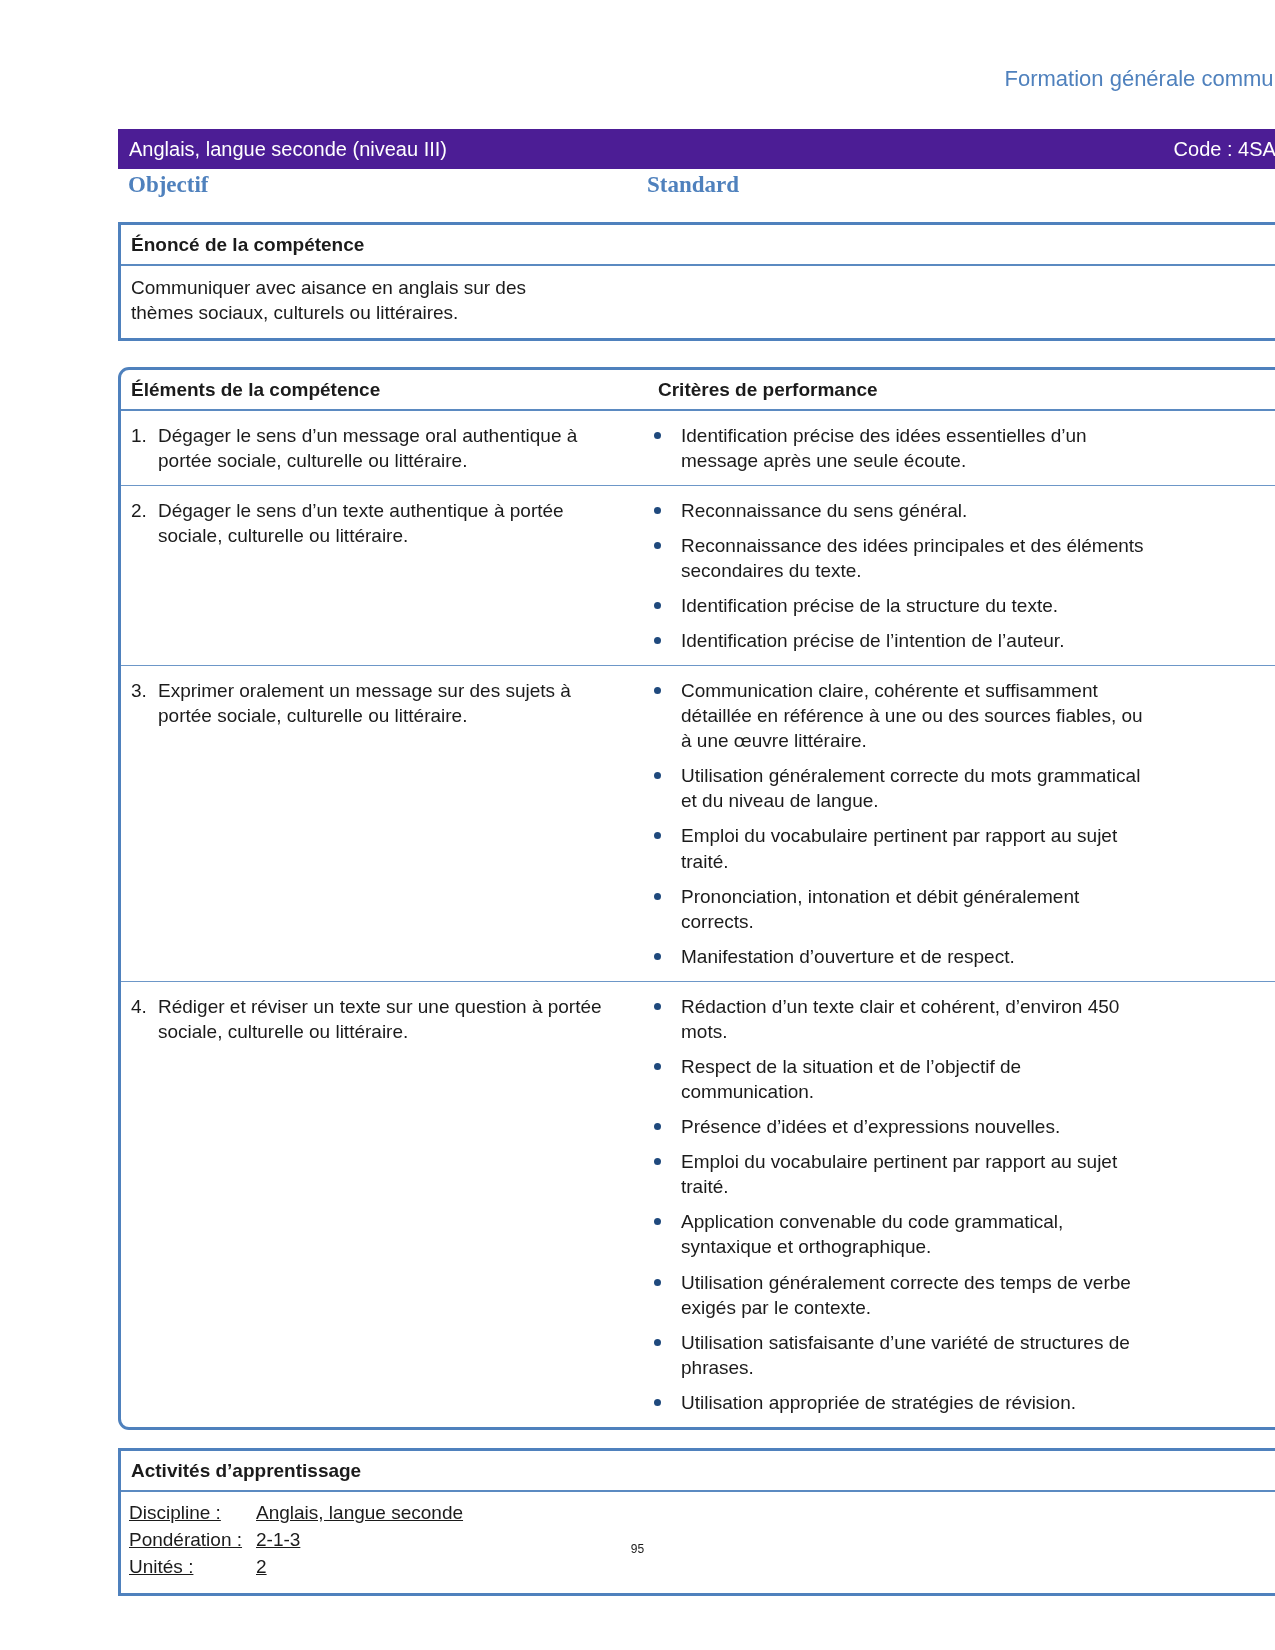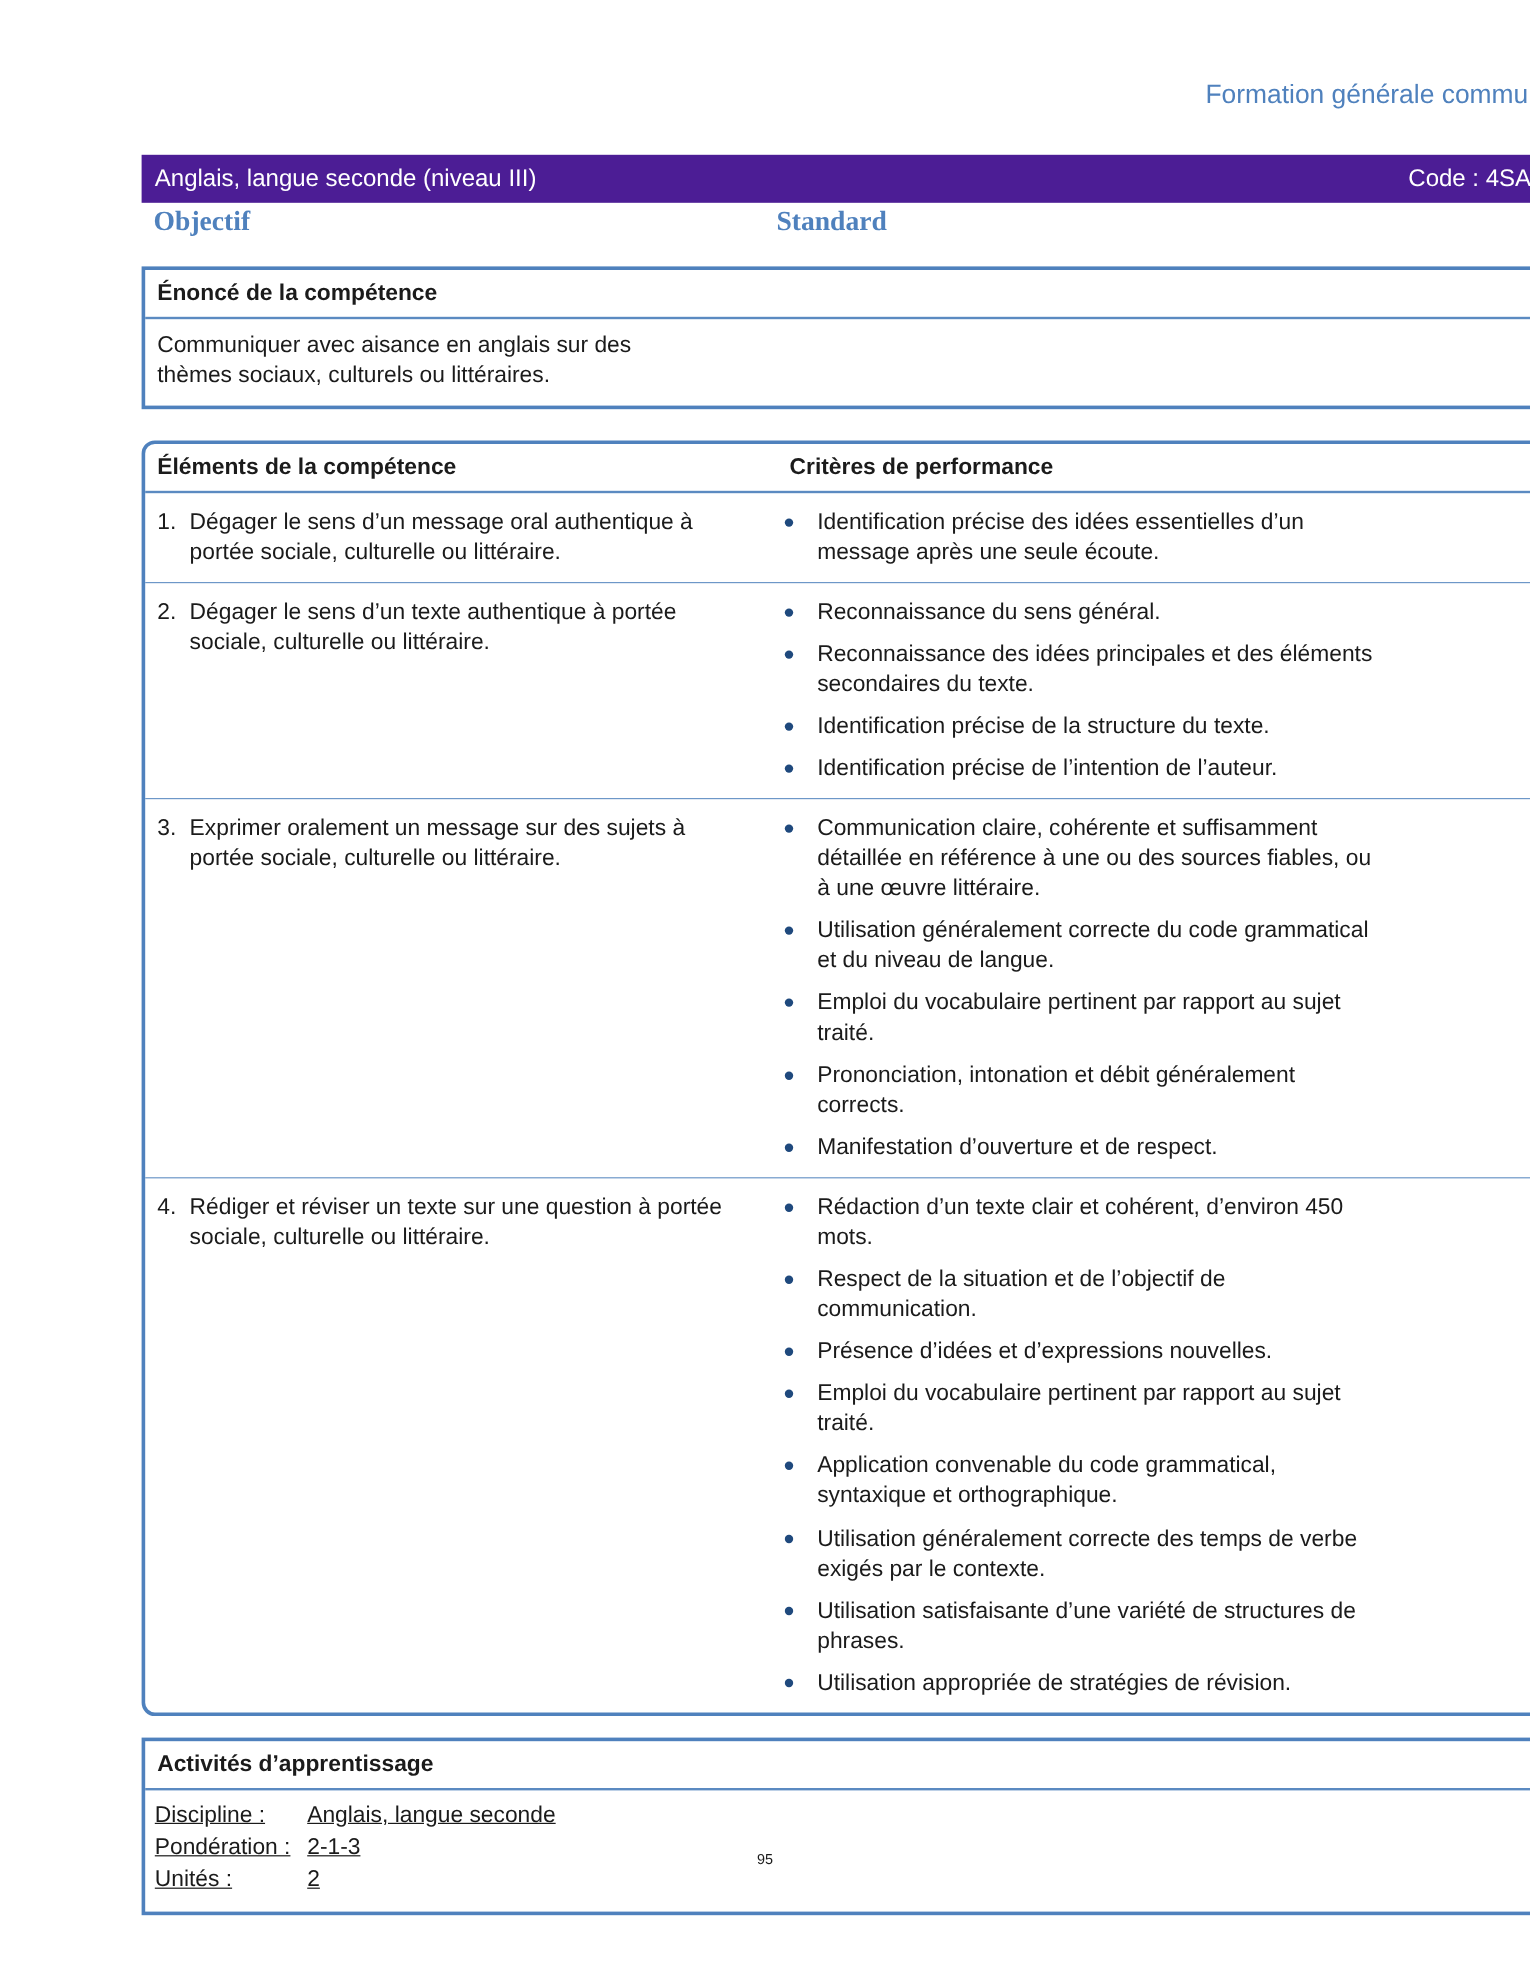--- a/index.html
+++ b/index.html
@@ -215,21 +215,21 @@
           <span class="el-text">Exprimer oralement un message sur des sujets à portée sociale, culturelle ou littéraire.</span>
         </div>
         <div class="cell-criteria">
           <ul class="criteria-list">
             <li class="criterion">
                 <span class="bullet-dot"></span>
                 <span class="crit-text">Communication claire, cohérente et suffisamment détaillée en référence à une ou des sources fiables, ou à une œuvre littéraire.</span>
               </li>
             <li class="criterion">
                 <span class="bullet-dot"></span>
-                <span class="crit-text">Utilisation généralement correcte du code grammatical et du niveau de langue.</span>
+                <span class="crit-text">Utilisation généralement correcte du mots grammatical et du niveau de langue.</span>
               </li>
             <li class="criterion">
                 <span class="bullet-dot"></span>
                 <span class="crit-text">Emploi du vocabulaire pertinent par rapport au sujet traité.</span>
               </li>
             <li class="criterion">
                 <span class="bullet-dot"></span>
                 <span class="crit-text">Prononciation, intonation et débit généralement corrects.</span>
               </li>
             <li class="criterion">

